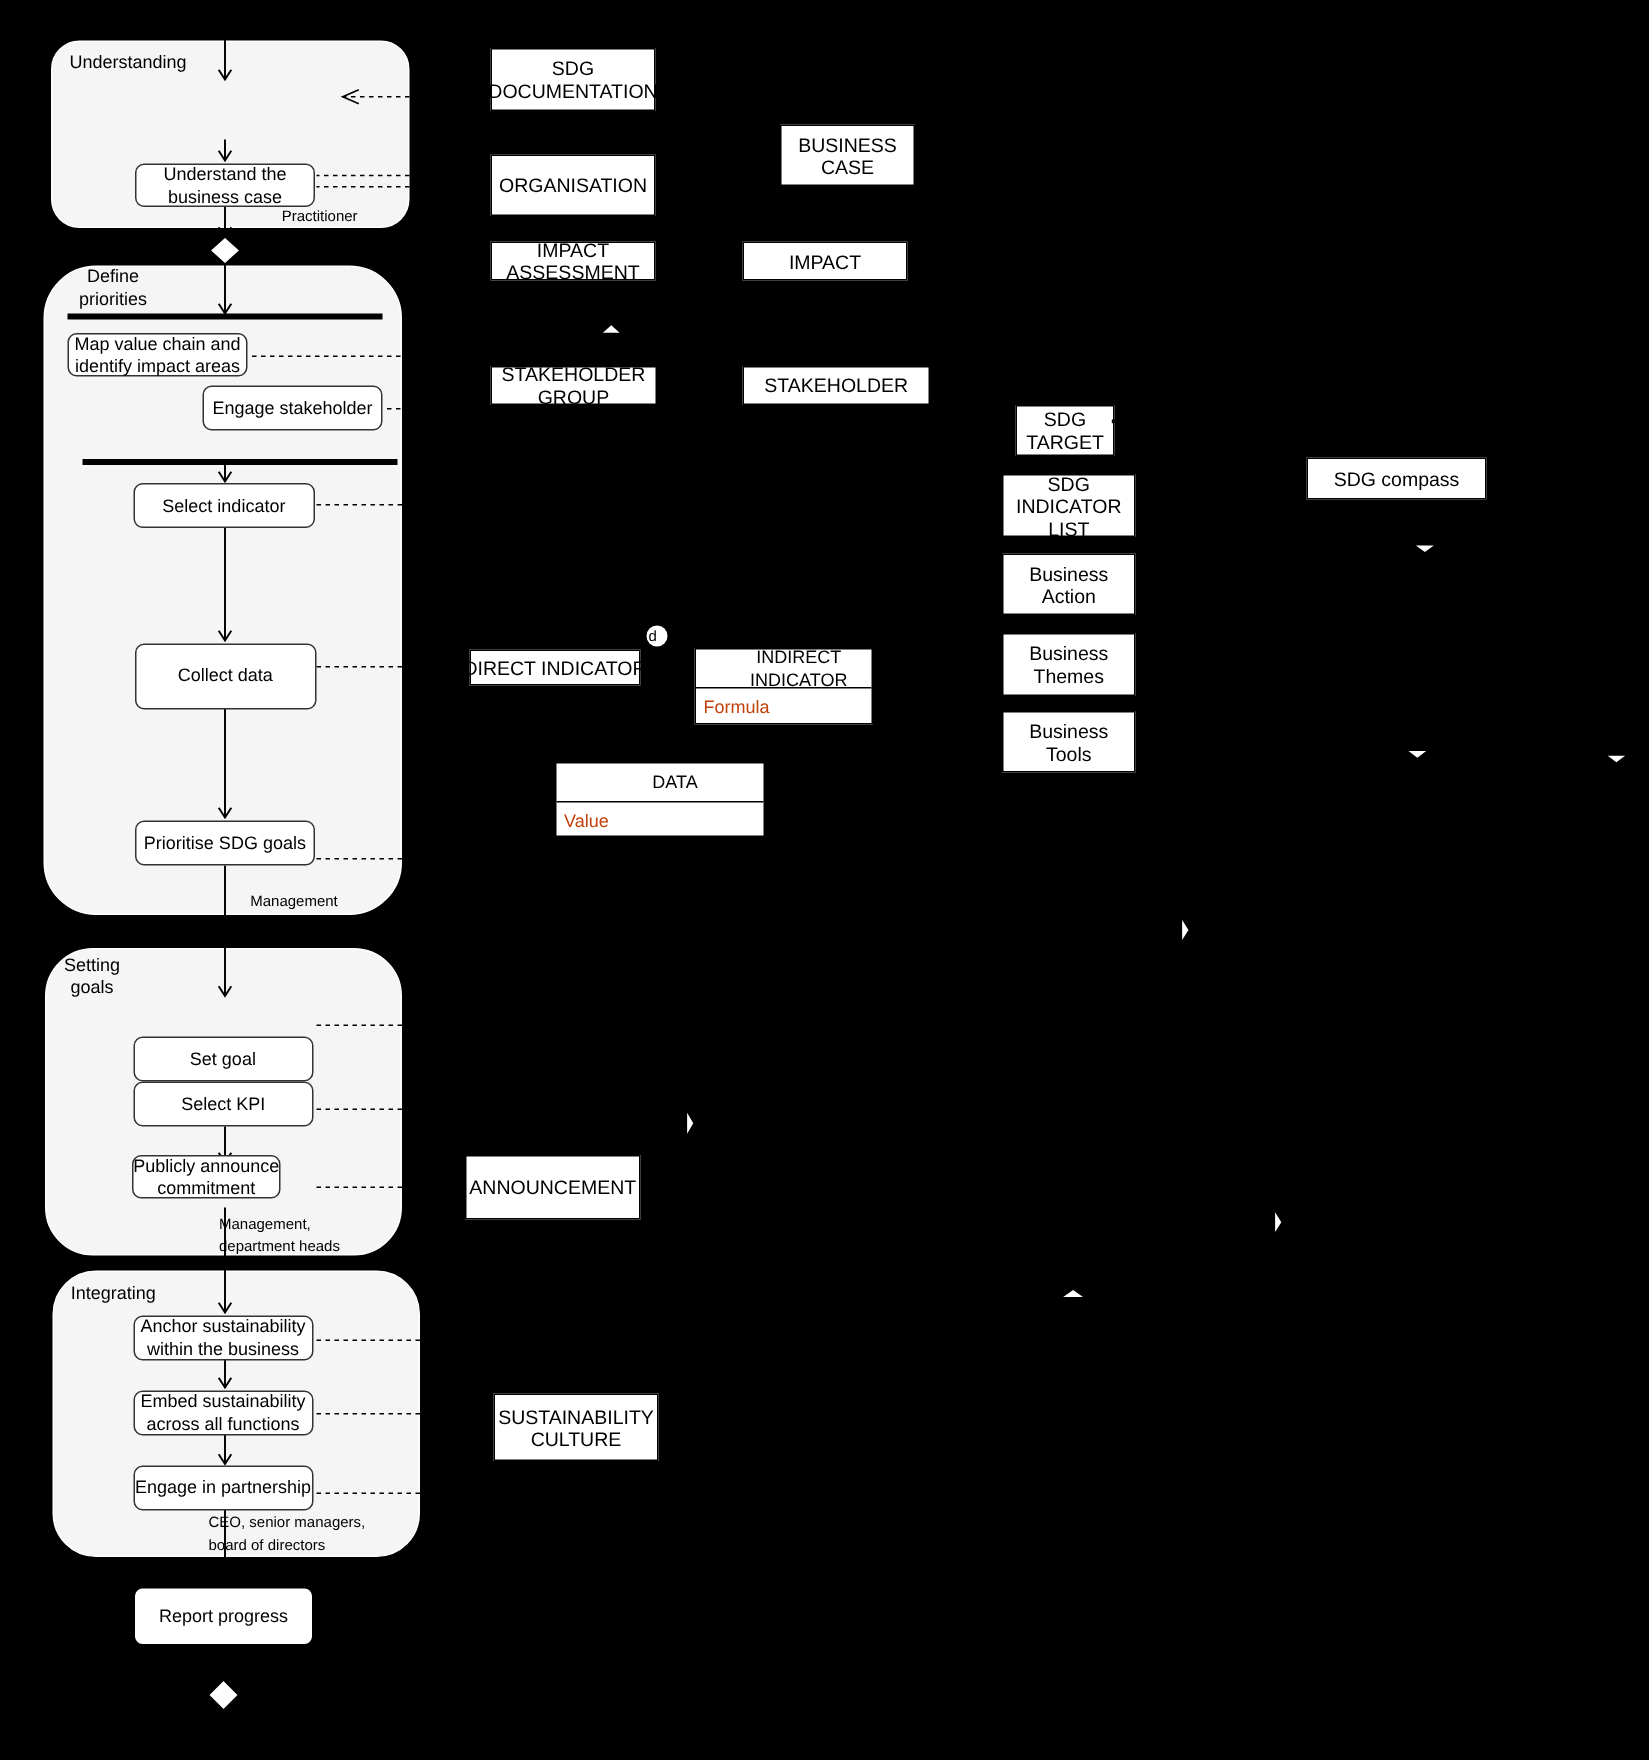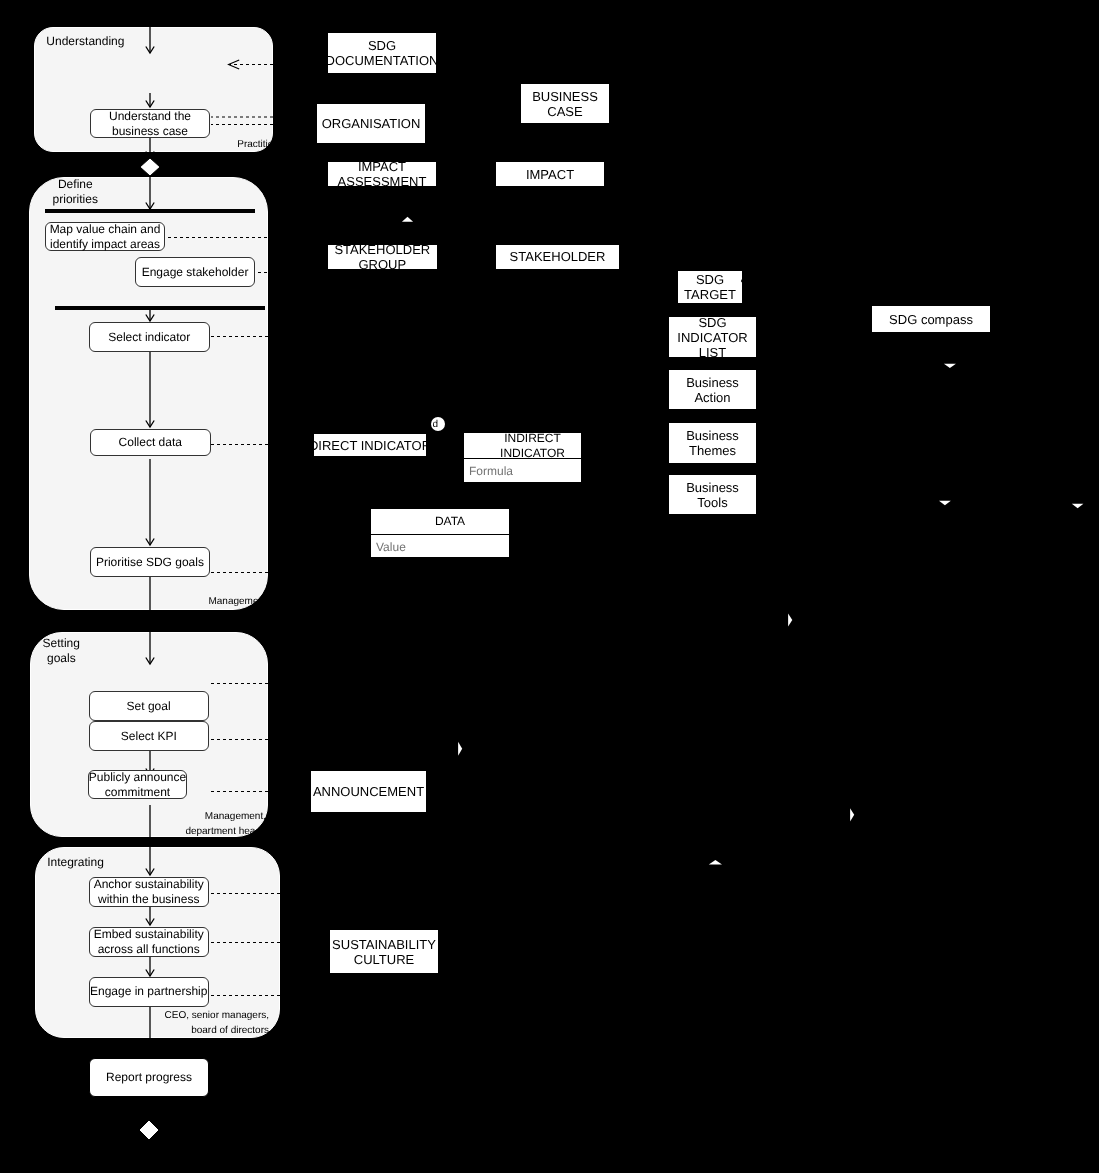--- a/index.html
+++ b/index.html
@@ -9,33 +9,33 @@
          -webkit-font-smoothing:antialiased;text-rendering:geometricPrecision;}
   #lanes,#edges,#nodes,#overlay{position:absolute;left:0;top:0;width:1099px;height:1173px;}
   #lanes{z-index:1;}
   #edges{z-index:2;}
   #nodes{z-index:3;}
   #overlay{z-index:4;pointer-events:none;}
   .lane{position:absolute;background:#f5f5f5;border:1px solid #fff;border-radius:19px;
         box-sizing:border-box;}
   .lane-title{position:absolute;font-size:12px;color:#000;line-height:15px;white-space:pre;text-align:center;}
   .lane-role{position:absolute;font-size:10px;color:#000;line-height:15.5px;white-space:pre;
-             text-align:right;}
+             text-align:left;}
   .act{position:absolute;background:#fff;border:1px solid #333;border-radius:6px;
        box-sizing:border-box;display:flex;align-items:center;justify-content:center;
        font-size:12px;color:#000;line-height:15px;white-space:pre;text-align:center;}
   .ent{position:absolute;background:#fff;border:1px solid #000;box-sizing:border-box;
        display:flex;align-items:center;justify-content:center;
        font-size:13px;color:#000;line-height:15px;white-space:pre;text-align:center;}
   .cls{position:absolute;background:#fff;border:1px solid #000;box-sizing:border-box;}
   .cls-title{position:absolute;left:0;right:0;top:0;display:flex;align-items:center;
              justify-content:center;font-size:12px;color:#000;line-height:15px;
              white-space:pre;text-align:center;border-bottom:1px solid #000;box-sizing:border-box;padding-left:20px;}
   .cls-attr{position:absolute;left:0;right:0;bottom:0;display:flex;align-items:center;
-            font-size:12px;color:#737373;padding-left:5px;padding-top:3px;box-sizing:border-box;}
+            font-size:12px;color:#c2410c;padding-left:5px;padding-top:3px;box-sizing:border-box;}
   .dmark{position:absolute;background:#fff;border-radius:50%;
          box-sizing:border-box;display:flex;align-items:center;justify-content:flex-start;
          padding-left:1px;font-size:10px;color:#000;line-height:11px;align-items:flex-start;padding-top:2px;}
 </style>
 </head>
 <body>
 
 <div id="stage">
   <div id="lanes">
       <div class="lane" style="left:34px;top:27px;width:239px;height:125px;border-radius:19px;"></div>
@@ -166,37 +166,37 @@
       <polygon points="854.2,814.8 850.1,821.4 850.1,808.1999999999999" fill="#fff" stroke="none"></polygon>
       <polygon points="715.4,860 722,864.6 708.8,864.6" fill="#fff" stroke="none"></polygon>
     </svg>
   <div id="nodes">
       <div class="act" style="left:90px;top:109px;width:120px;height:29px;">Understand the
 business case</div>
       <div class="act" style="left:45px;top:222px;width:120px;height:29px;">Map value chain and
 identify impact areas</div>
       <div class="act" style="left:135px;top:257px;width:120px;height:30px;">Engage stakeholder</div>
       <div class="act" style="left:89px;top:322px;width:120.5px;height:30px;">Select indicator</div>
-      <div class="act" style="left:89.9px;top:428.8px;width:120.7px;height:27px;">Collect data</div>
+      <div class="act" style="left:89.9px;top:428.8px;width:120.7px;height:44px;">Collect data</div>
       <div class="act" style="left:89.9px;top:547.4px;width:120.1px;height:29.3px;">Prioritise SDG goals</div>
       <div class="act" style="left:88.5px;top:666.1px;width:120.2px;height:30.2px;margin-top:25px;">Set goal</div>
       <div class="act" style="left:88.5px;top:721.2px;width:120.6px;height:30px;">Select KPI</div>
       <div class="act" style="left:88px;top:770px;width:99px;height:29px;">Publicly announce
 commitment</div>
       <div class="act" style="left:88.5px;top:877.2px;width:120.4px;height:29.9px;">Anchor sustainability
 within the business</div>
       <div class="act" style="left:88.5px;top:926.5px;width:120.4px;height:30.5px;">Embed sustainability
 across all functions</div>
       <div class="act" style="left:88.5px;top:976.9px;width:120.4px;height:30px;">Engage in partnership</div>
       <div class="act" style="left:89px;top:1058px;width:120px;height:39px;border-color:#000000;">Report progress</div>
       <div class="ent" style="left:327px;top:32px;width:110px;height:42px;">SDG
 DOCUMENTATION</div>
       <div class="ent" style="left:520px;top:83px;width:90px;height:41px;">BUSINESS
 CASE</div>
-      <div class="ent" style="left:316px;top:103px;width:110px;height:41px;">ORGANISATION</div>
+      <div class="ent" style="left:327px;top:103px;width:110px;height:41px;">ORGANISATION</div>
       <div class="ent" style="left:327px;top:161px;width:110px;height:26px;">IMPACT
 ASSESSMENT</div>
       <div class="ent" style="left:495px;top:161px;width:110px;height:26px;">IMPACT</div>
       <div class="ent" style="left:326.8px;top:243.8px;width:111px;height:25.8px;">STAKEHOLDER
 GROUP</div>
       <div class="ent" style="left:495px;top:243.8px;width:125px;height:25.8px;">STAKEHOLDER</div>
       <div class="ent" style="left:677px;top:270px;width:66px;height:34px;">SDG
 TARGET</div>
       <div class="ent" style="left:668px;top:316px;width:89px;height:42px;">SDG
 INDICATOR

